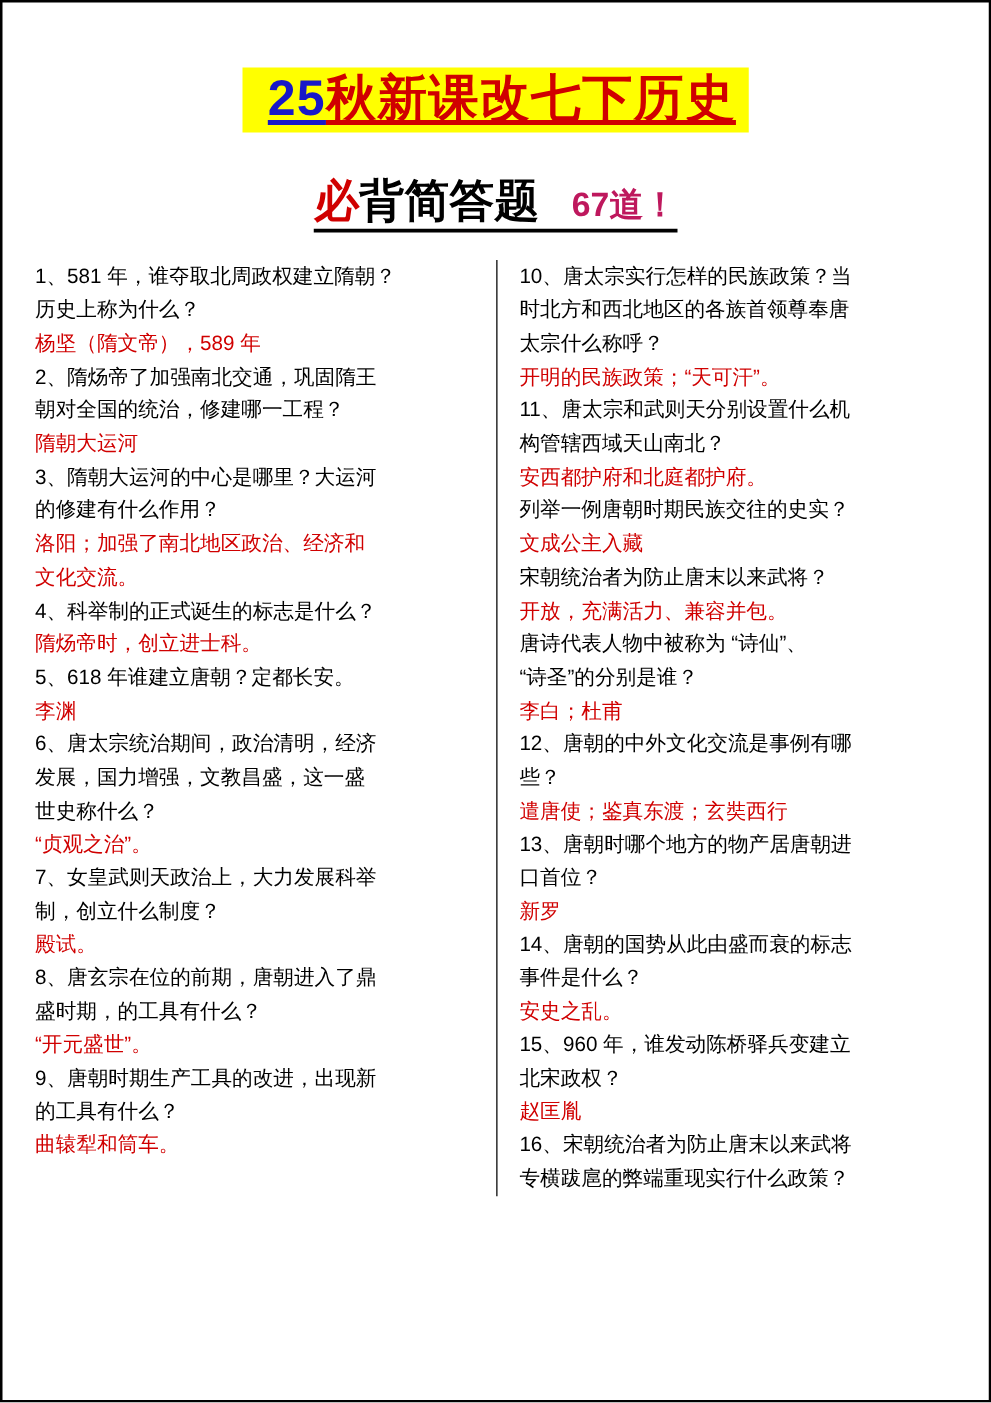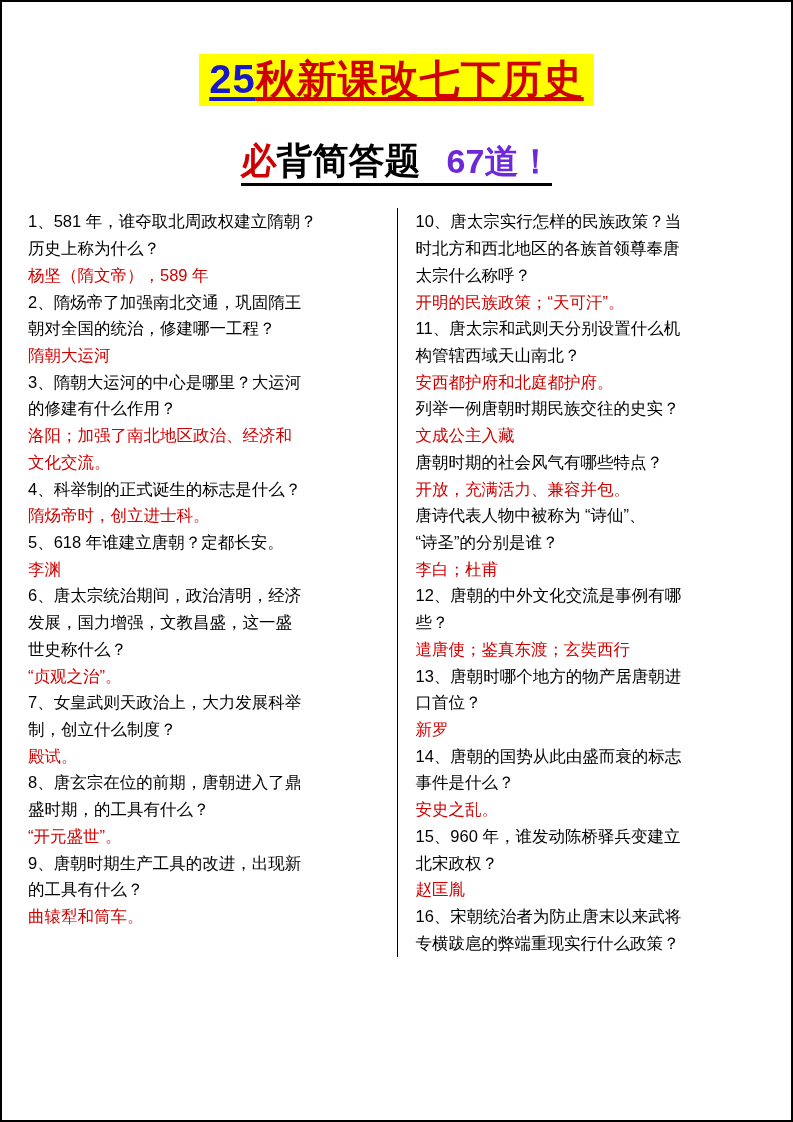--- a/index.html
+++ b/index.html
@@ -29,21 +29,21 @@
   }
 
   
   .title-wrap {
     text-align: center;
     margin-top: 24px;
   }
   .main-title {
     display: inline-block;
     background: #ffff00;
-    padding: 2px 10px 4px 10px;
+    padding: 2px 10px 4px 20px;
     font-size: 40px;
     font-weight: bold;
     line-height: 1.15;
     letter-spacing: 1px;
     white-space: nowrap;
   }
   .main-title .num {
     color: #1818c8;
     text-decoration: underline;
     text-underline-offset: 4px;
@@ -72,22 +72,22 @@
     color: #d00000;
   }
   .subtitle .s-black {
     color: #000000;
   }
   .subtitle .s-gap {
     display: inline-block;
     width: 26px;
   }
   .subtitle .s-big {
-    color: #6d28d9;
-    font-size: 34px;
+    color: #be185d;
+    font-size: 27px;
   }
 
   
   .columns {
     display: flex;
     margin-top: 4px;
     position: relative;
   }
   .col {
     width: 50%;
@@ -169,21 +169,21 @@
       <div class="col col-right">
           <p class="line q">10、唐太宗实行怎样的民族政策？当</p>
           <p class="line q">时北方和西北地区的各族首领尊奉唐</p>
           <p class="line q">太宗什么称呼？</p>
           <p class="line a"><span class="u">开明的民族政策；“天可汗”。</span></p>
           <p class="line q">11、唐太宗和武则天分别设置什么机</p>
           <p class="line q">构管辖西域天山南北？</p>
           <p class="line a"><span class="u">安西都护府和北庭都护府。</span></p>
           <p class="line q">列举一例唐朝时期民族交往的史实？</p>
           <p class="line a"><span class="u">文成公主入藏</span></p>
-          <p class="line q">唐朝时期的社会风气有哪些特点？</p>
+          <p class="line q">宋朝统治者为防止唐末以来武将？</p>
           <p class="line a"><span class="u">开放，充满活力、兼容并包。</span></p>
           <p class="line q">唐诗代表人物中被称为 “诗仙”、</p>
           <p class="line q">“诗圣”的分别是谁？</p>
           <p class="line a"><span class="u">李白；杜甫</span></p>
           <p class="line q">12、唐朝的中外文化交流是事例有哪</p>
           <p class="line q">些？</p>
           <p class="line a"><span class="u">遣唐使；鉴真东渡；玄奘西行</span></p>
           <p class="line q">13、唐朝时哪个地方的物产居唐朝进</p>
           <p class="line q">口首位？</p>
           <p class="line a"><span class="u">新罗</span></p>

